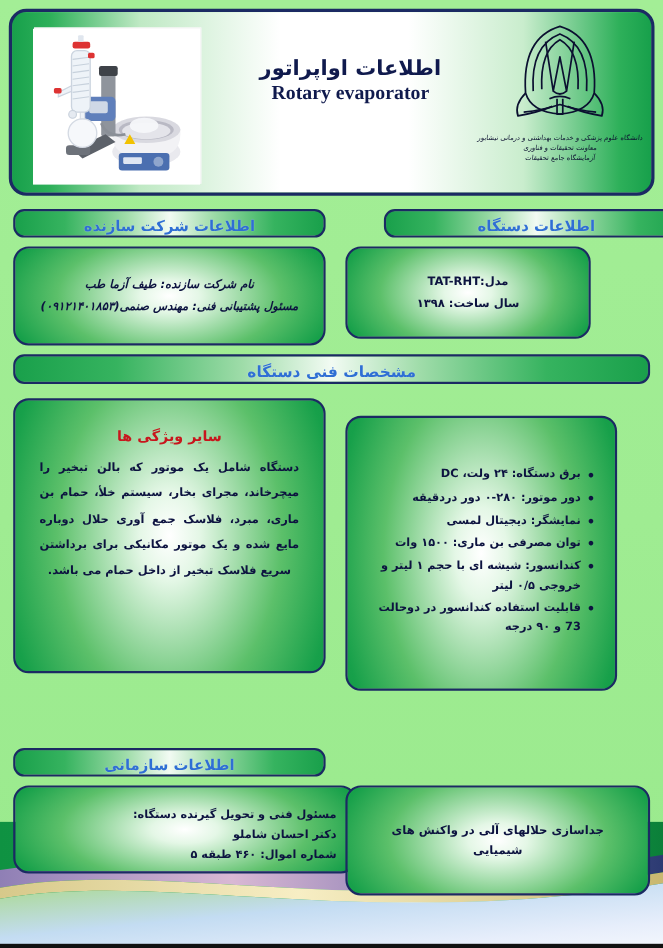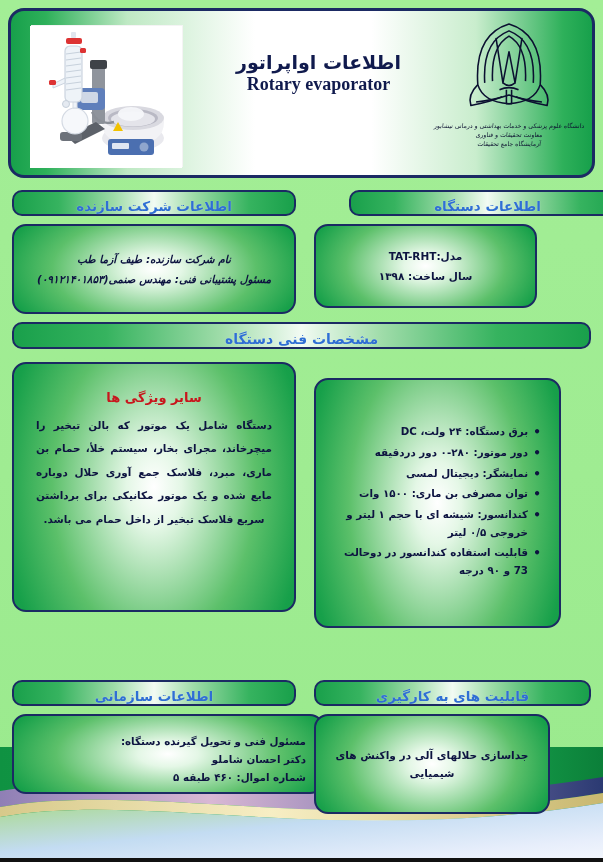--- a/index.html
+++ b/index.html
@@ -362,34 +362,31 @@
         <li>کندانسور: شیشه ای با حجم ۱ لیتر و خروجی ۰/۵ لیتر</li>
         <li>قابلیت استفاده کندانسور در دوحالت 73 و ۹۰ درجه</li>
       </ul>
     </div>
   </div>
 
   <div class="banner" style="left:12px; top:680px; width:284px;">
     <span>اطلاعات سازمانی</span>
   </div>
 
-  <div class="banner" style="left:314px; top:680px; width:277px;">
-    <span>قابلیت های به کارگیری</span>
-  </div>
 
   <div class="panel" style="left:12px; top:714px; width:312px; height:80px;">
     <div class="p-body org-body">
       <div class="org-line">مسئول فنی و تحویل گیرنده دستگاه:</div>
       <div class="org-line">دکتر احسان شاملو</div>
       <div class="org-gap"></div>
       <div class="org-line">شماره اموال: ۴۶۰ طبقه ۵</div>
     </div>
   </div>
 
-  <div class="panel" style="left:314px; top:714px; width:236px; height:100px;">
+  <div class="panel" style="left:314px; top:714px; width:277px; height:100px;">
     <div class="p-body use-body">
       <div class="use-line">جداسازی حلالهای آلی در واکنش های شیمیایی</div>
     </div>
   </div>
 
   <svg class="swoosh" viewBox="0 0 603 115" preserveAspectRatio="none">
     <defs>
       <linearGradient id="gGreen" x1="0" y1="0" x2="1" y2="0">
         <stop offset="0" stop-color="#0f9242"></stop>
         <stop offset="0.42" stop-color="#15a04a"></stop>

